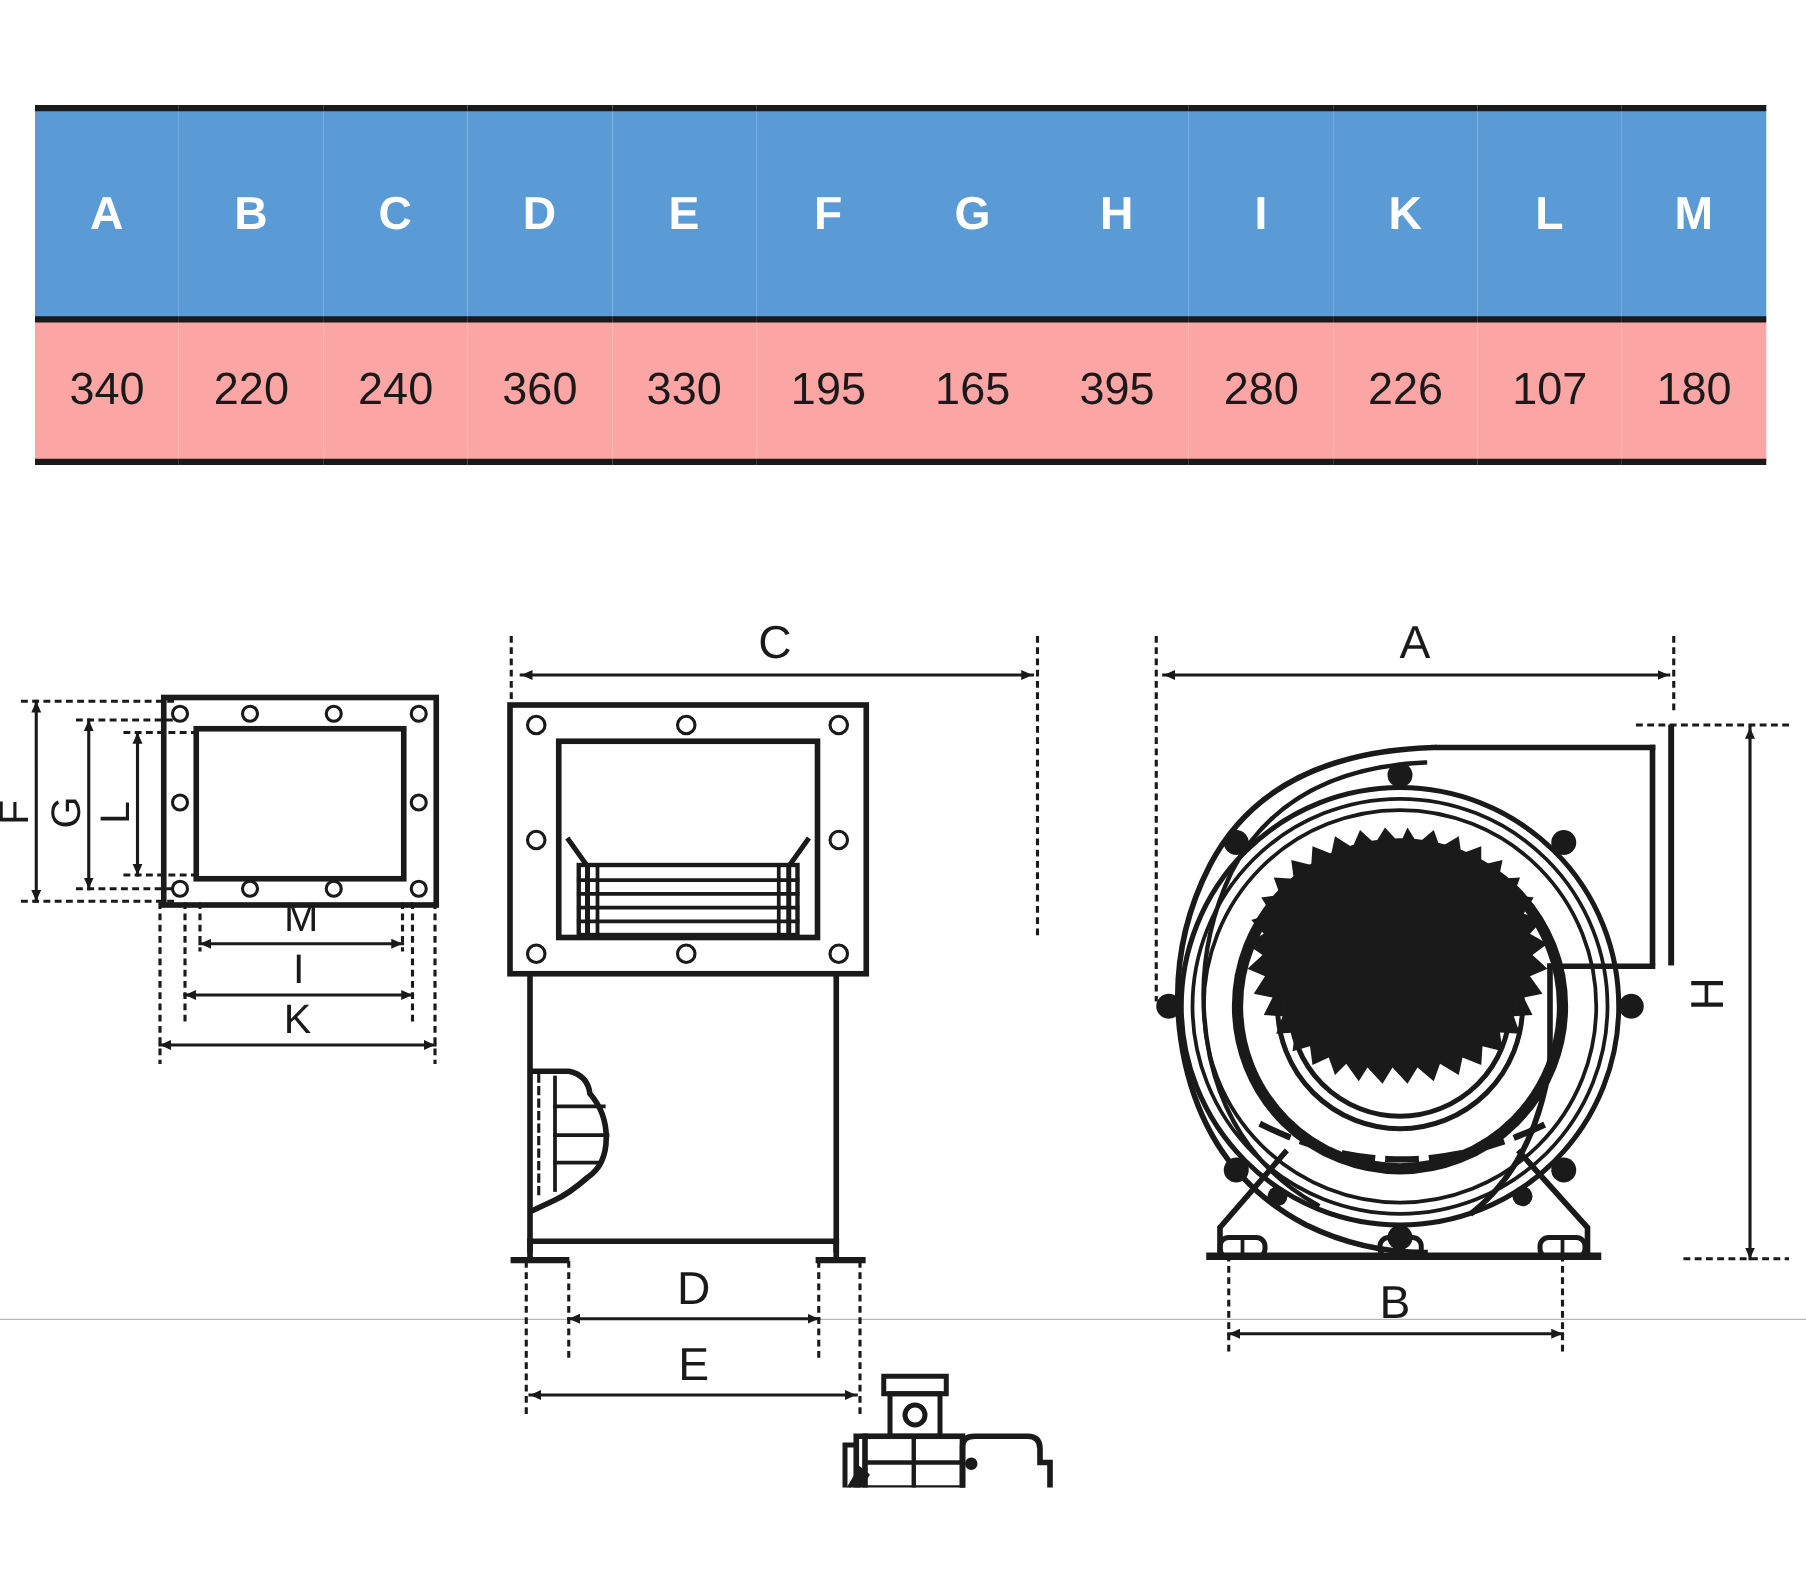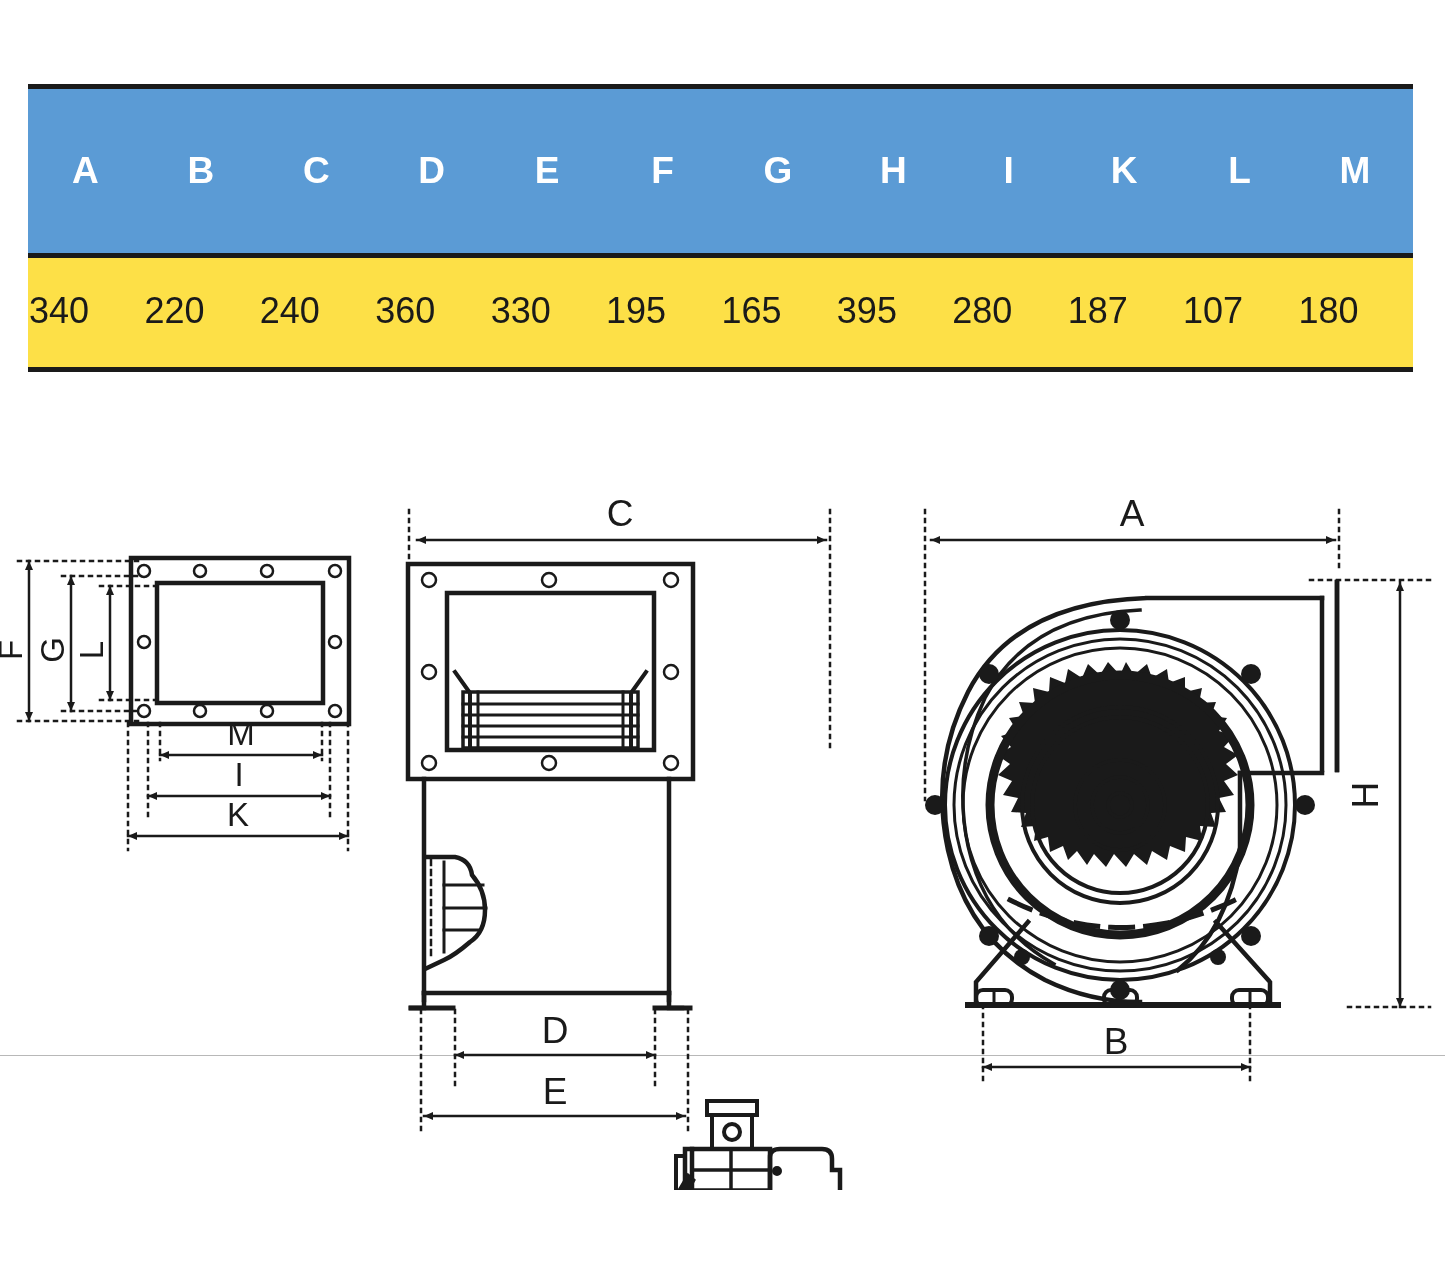--- a/index.html
+++ b/index.html
@@ -10,21 +10,21 @@
   #dim-table{position:absolute;left:28px;top:84px;width:1385px;}
   #dim-table table{border-collapse:collapse;width:100%;table-layout:fixed;}
   #dim-table thead tr{background:#5b9bd5;}
   #dim-table th{
       color:#ffffff;font-size:37px;font-weight:bold;text-align:center;
       height:162px;vertical-align:middle;border:none;
       border-top:5px solid #1a1a1a;border-bottom:5px solid #1a1a1a;
       letter-spacing:.5px;
   }
   #dim-table td{
-      background:#fde047;color:#1a1a1a;font-size:36px;text-align:left;
+      background:#fca5a5;color:#1a1a1a;font-size:36px;text-align:center;
       height:104px;vertical-align:middle;border:none;
       border-bottom:5px solid #1a1a1a;padding-bottom:4px;
   }
 
   
   #drawing{position:absolute;left:0;top:430px;width:1445px;height:760px;}
   #drawing svg{display:block;}
 
   .ground-line{position:absolute;left:0;top:1055px;width:1445px;height:1px;
                background:#b8b8b8;}
@@ -54,21 +54,21 @@
       <tr>
         <td>340</td>
         <td>220</td>
         <td>240</td>
         <td>360</td>
         <td>330</td>
         <td>195</td>
         <td>165</td>
         <td>395</td>
         <td>280</td>
-        <td>187</td>
+        <td>226</td>
         <td>107</td>
         <td>180</td>
       </tr>
     </tbody>
   </table>
 </div>
 
 <div class="ground-line"></div>
 
 <div id="drawing">

